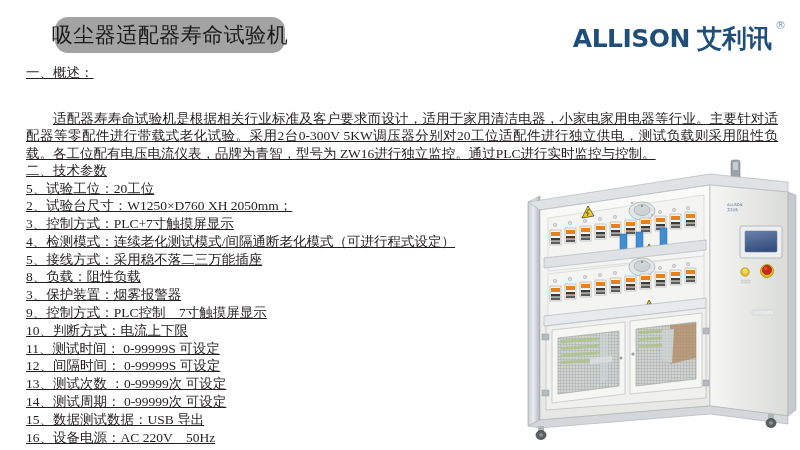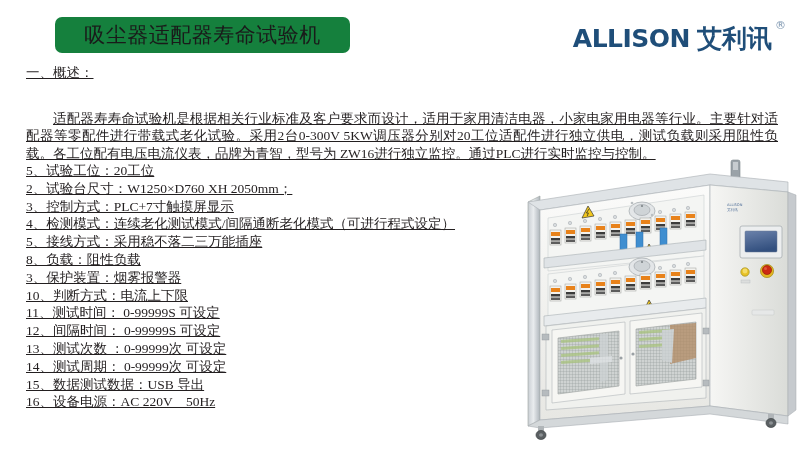--- a/index.html
+++ b/index.html
@@ -20,24 +20,24 @@
   #header {
     position: absolute;
     top: 0; left: 0;
     width: 800px;
     height: 62px;
   }
   #title-box {
     position: absolute;
     left: 55px;
     top: 17px;
-    width: 295px;
+    width: 230px;
     height: 36px;
-    background: #15803d;
-    border-radius: 7px;
+    background: #a3a3a3;
+    border-radius: 13px;
     display: flex;
     align-items: center;
     justify-content: center;
   }
   #title-text {
     font-family: "DejaVu Serif", "Liberation Serif", serif;
     font-size: 21px;
     letter-spacing: 0.5px;
     color: #1a1a1a;
     white-space: nowrap;
@@ -140,29 +140,31 @@
   </div>
 
 </div>
 
 <div id="content">
 
   <div class="sec-head">一、概述：</div>
 
   <div id="overview-para">适配器寿寿命试验机是根据相关行业标准及客户要求而设计，适用于家用清洁电器，小家电家用电器等行业。主要针对适配器等零配件进行带载式老化试验。采用2台0-300V 5KW调压器分别对20工位适配件进行独立供电，测试负载则采用阻性负载。各工位配有电压电流仪表，品牌为青智，型号为 ZW16进行独立监控。通过PLC进行实时监控与控制。</div>
 
+  <div id="params-head">二、技术参数</div>
 
   <ul id="param-list">
     <li>5、试验工位：20工位</li>
     <li>2、试验台尺寸：W1250×D760 XH 2050mm；</li>
     <li>3、控制方式：PLC+7寸触摸屏显示</li>
     <li>4、检测模式：连续老化测试模式/间隔通断老化模式（可进行程式设定）</li>
     <li>5、接线方式：采用稳不落二三万能插座</li>
     <li>8、负载：阻性负载</li>
     <li>3、保护装置：烟雾报警器</li>
+    <li>9、控制方式：PLC控制　7寸触摸屏显示</li>
     <li>10、判断方式：电流上下限</li>
     <li>11、测试时间： 0-99999S 可设定</li>
     <li>12、间隔时间： 0-99999S 可设定</li>
     <li>13、测试次数 ：0-99999次 可设定</li>
     <li>14、测试周期： 0-99999次 可设定</li>
     <li>15、数据测试数据：USB 导出</li>
     <li>16、设备电源：AC 220V　50Hz</li>
   </ul>
 
 </div>

